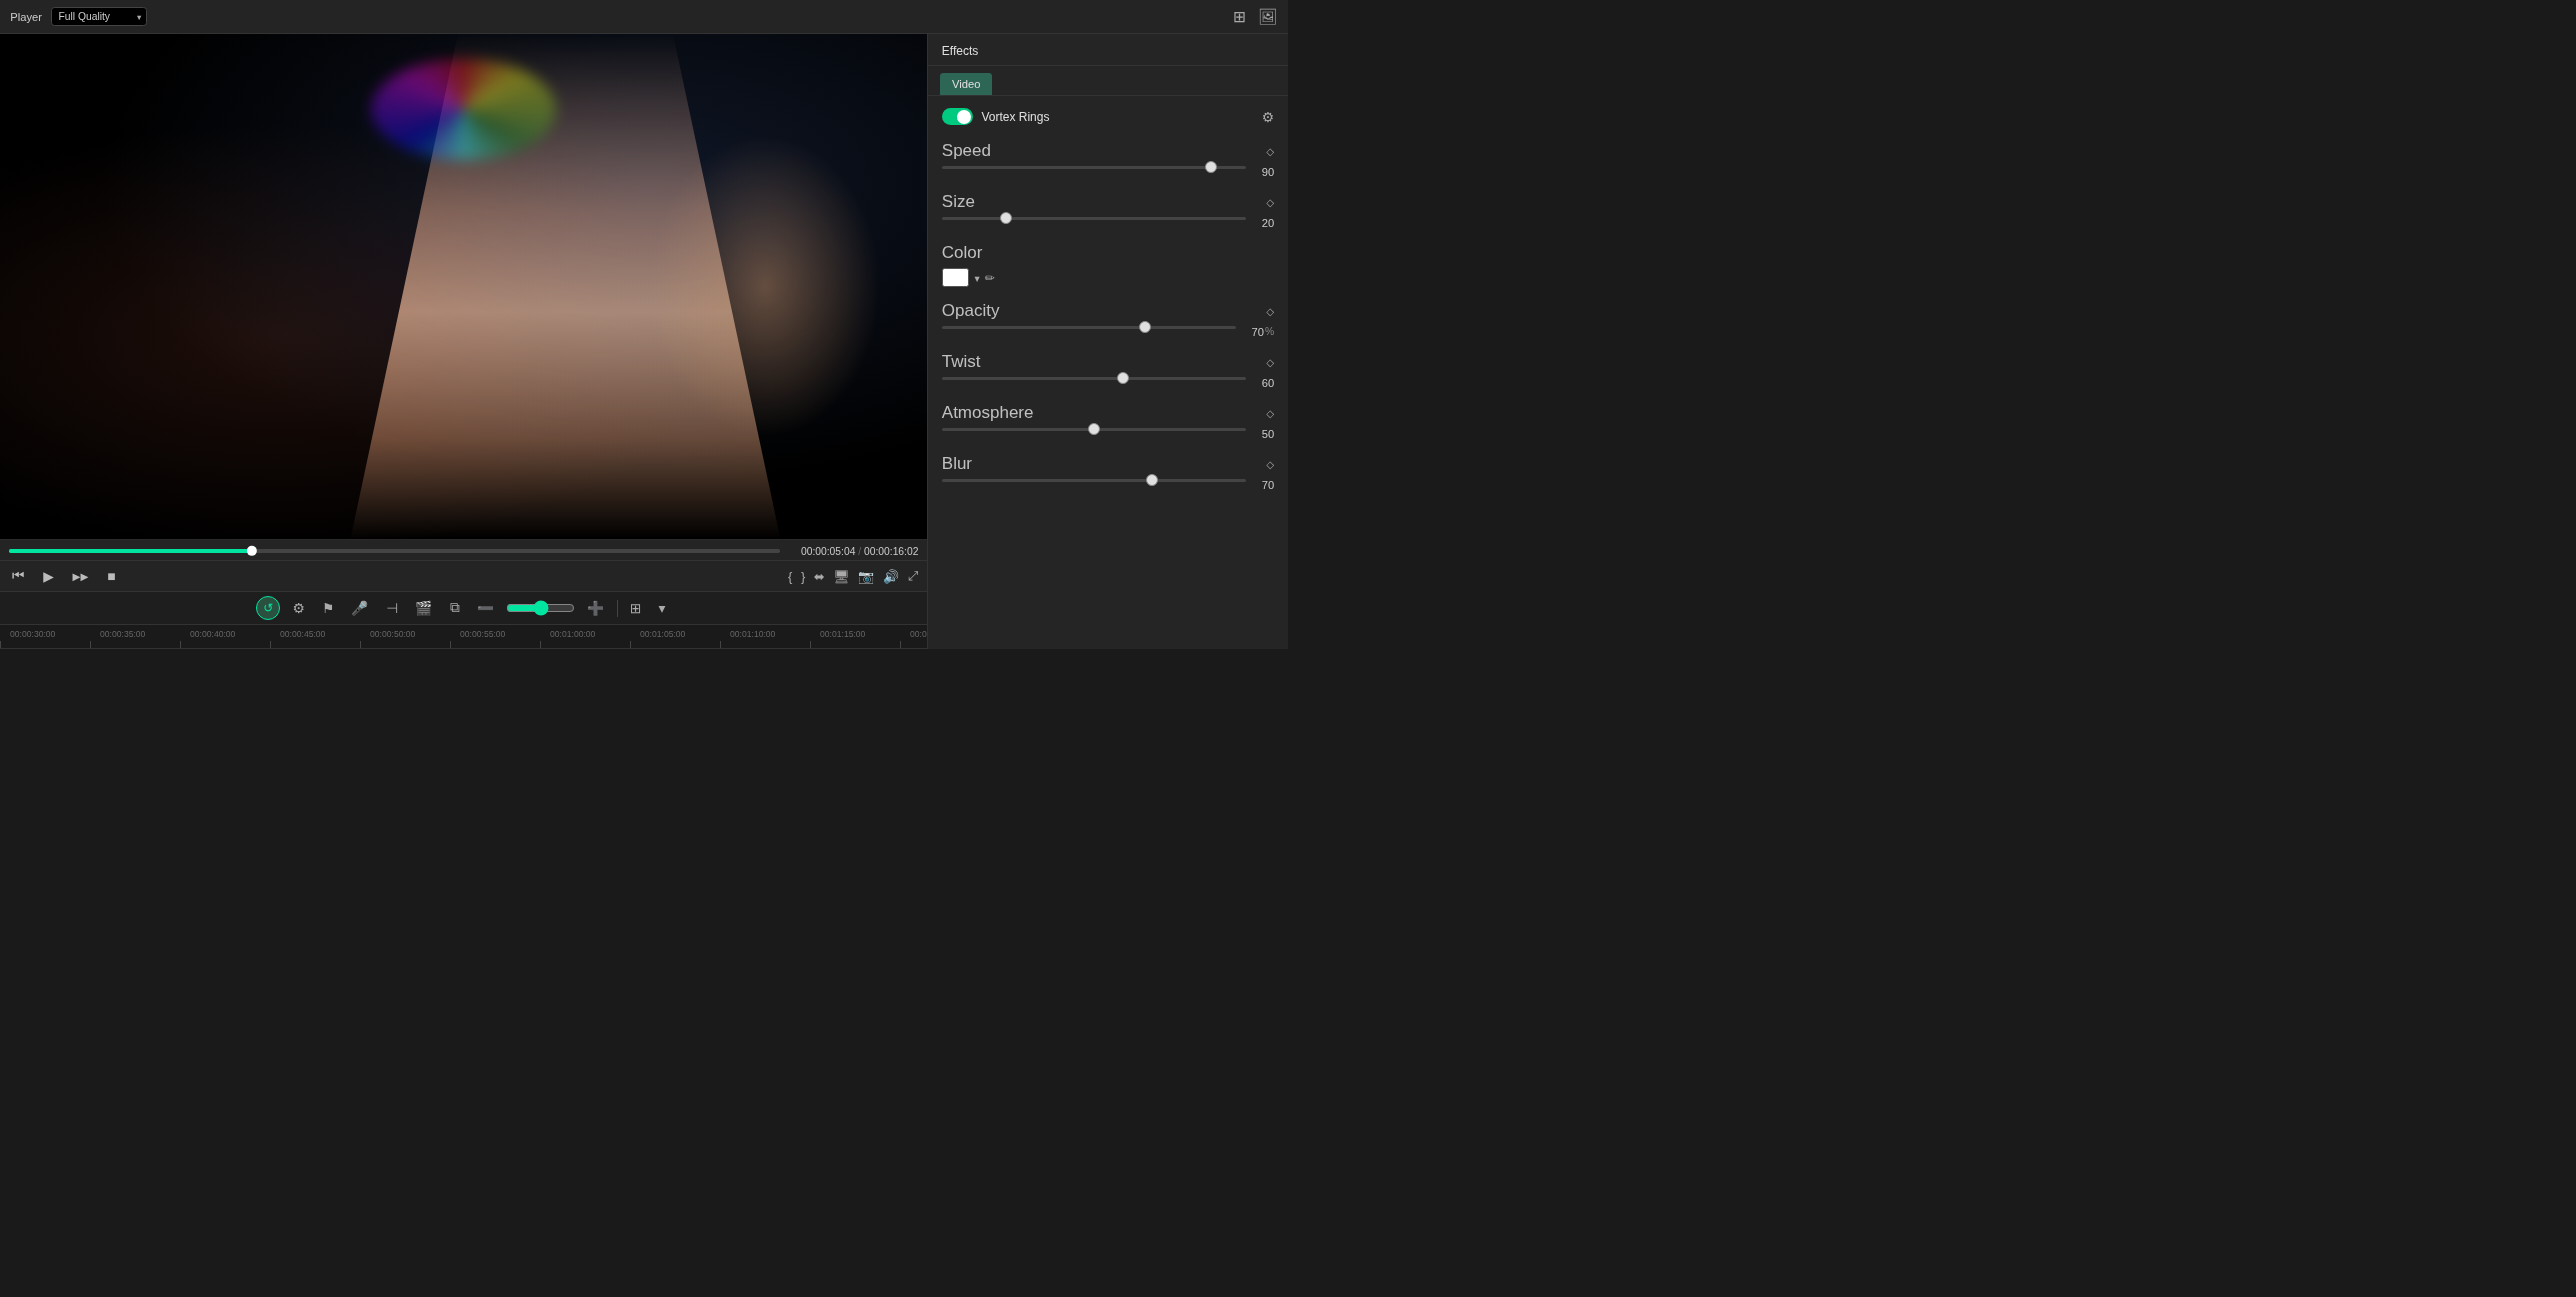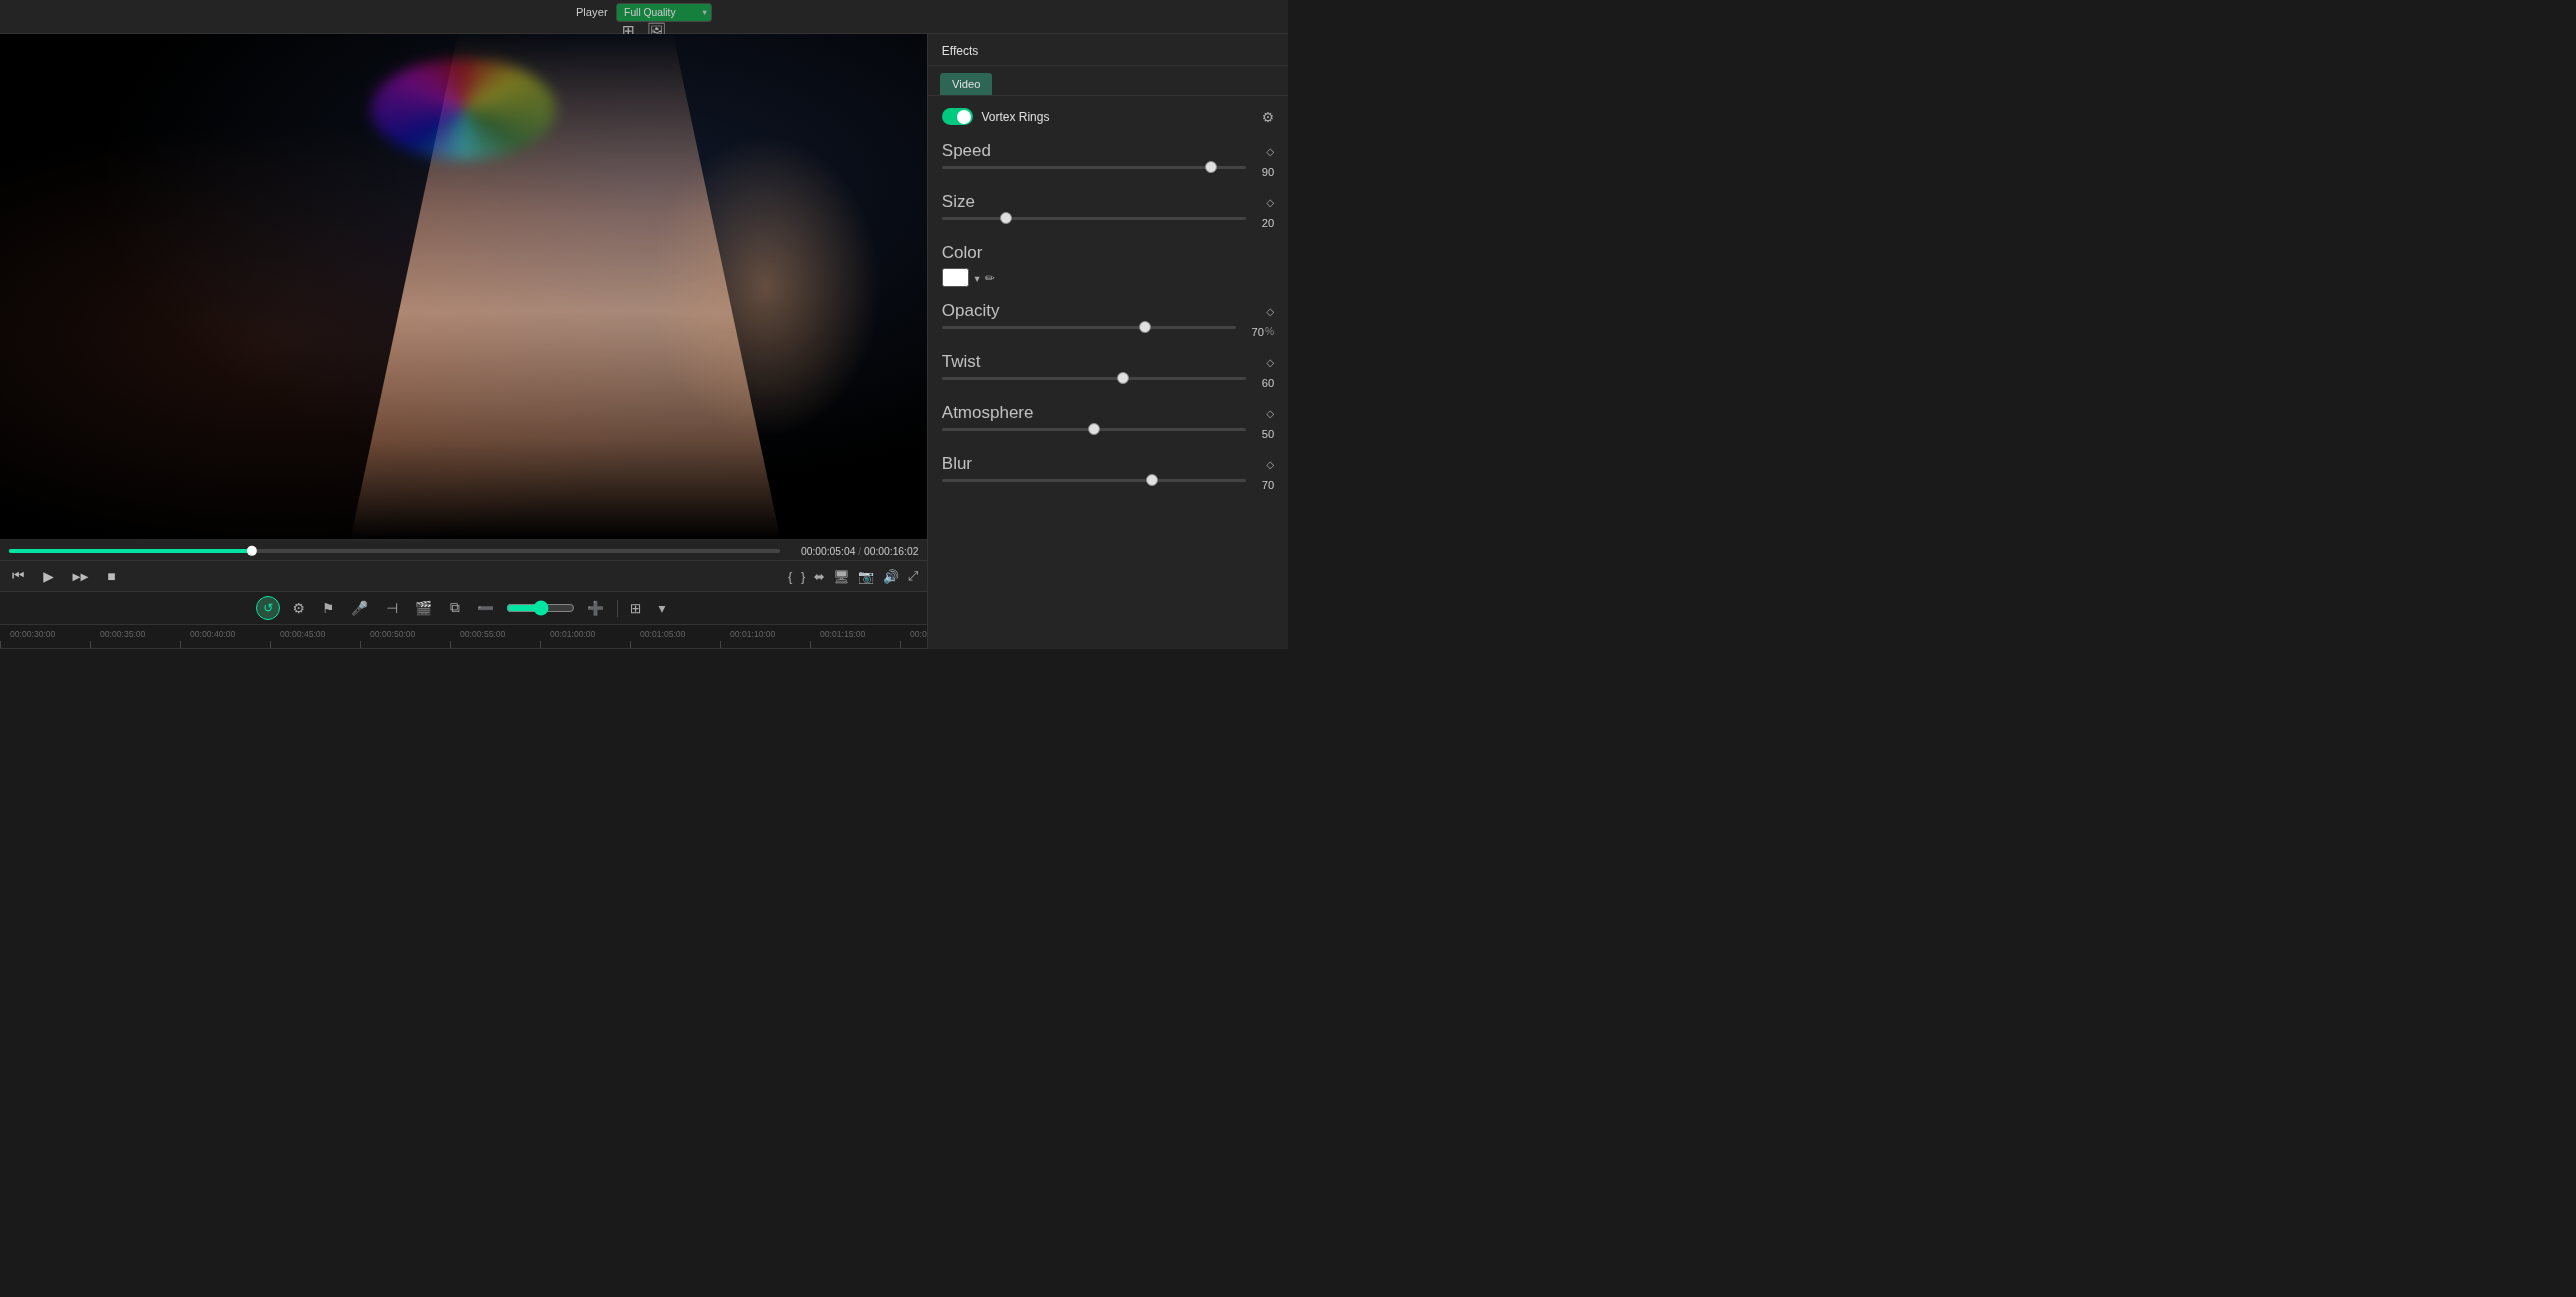--- a/index.html
+++ b/index.html
@@ -22,36 +22,35 @@
 
     
     .top-bar {
       display: flex;
       align-items: center;
       padding: 3.4px 10.3px;
       background: #242424;
       height: 34px;
       border-bottom: 0.9px solid #333;
       justify-content: space-between;
-      flex-direction: column;
     }
 
     .top-bar-left {
       display: flex;
       align-items: center;
       gap: 8.6px;
     }
 
     .player-label {
       color: #ccc;
       font-size: 11.2px;
     }
 
     .quality-select {
-      background: #15803d;
+      background: #000000;
       border: 0.9px solid #444;
       color: #ccc;
       padding: 2.6px 6.9px;
       border-radius: 3.4px;
       font-size: 10.3px;
       cursor: pointer;
       appearance: none;
       padding-right: 17px;
     }
 

